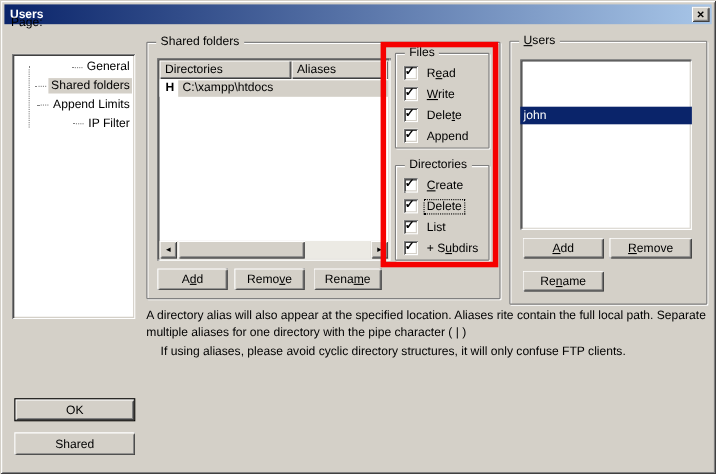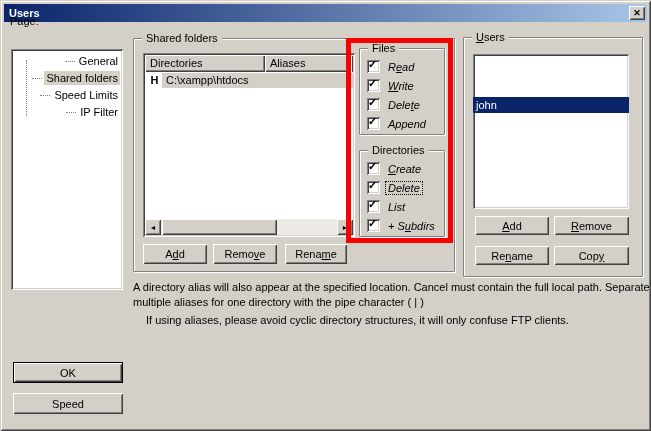--- a/index.html
+++ b/index.html
@@ -77,21 +77,21 @@
                 inset 2px 2px 0 #d4d0c8, inset -2px -2px 0 #808080;
   }
   .cbrow{position:absolute;left:7px;height:15px;display:flex;align-items:center;cursor:default;}
   .checkbox{
     position:relative;width:13px;height:13px;background:#fff;margin-right:6px;flex:0 0 13px;
     box-shadow: inset 1px 1px 0 #808080, inset -1px -1px 0 #ffffff,
                 inset 2px 2px 0 #404040, inset -2px -2px 0 #d4d0c8;
   }
   .check{position:absolute;left:1px;top:-2px;font-size:11px;font-weight:bold;display:none;}
   .checkbox.checked .check{display:block;}
-  .cblabel{white-space:nowrap;padding:0 2px;font-style:italic;}
+  .cblabel{white-space:nowrap;padding:0 2px;}
   .cblabel.focused{outline:1px dotted #000;}
   .red-rect{position:absolute;left:346px;top:38px;width:107px;height:205px;border:5px solid #f60000;z-index:50;pointer-events:none;}
   .users-list{position:absolute;left:9px;top:16px;width:156px;height:155px;}
   .ulist-item{height:16px;line-height:16px;padding-left:3px;cursor:default;}
   .ulist-item.selected{background:#0a246a;color:#fff;margin-top:43px;}
   .help{position:absolute;left:133px;width:517px;line-height:15px;}
   u{text-decoration:underline;}
 </style>
 </head>
 <body>
@@ -112,21 +112,21 @@
     <div class="tree-item" style="top:4px;">
       <span class="tree-stub"></span>
       <span class="tree-text">General</span>
     </div>
     <div class="tree-item" style="top:21px;">
       <span class="tree-stub"></span>
       <span class="tree-text selected">Shared folders</span>
     </div>
     <div class="tree-item" style="top:38px;">
       <span class="tree-stub"></span>
-      <span class="tree-text">Speed Limits</span>
+      <span class="tree-text">Append Limits</span>
     </div>
     <div class="tree-item" style="top:55px;">
       <span class="tree-stub"></span>
       <span class="tree-text">IP Filter</span>
     </div>
   </div>
 
   <div class="group" style="left:133px;top:38px;width:322px;height:234px;">
     <span class="group-label">Shared folders</span>
   </div>
@@ -227,28 +227,25 @@
     </div>
     <div class="btn" style="left:11px;top:178px;width:74px;height:19px;">
       <span><u>A</u>dd</span>
     </div>
     <div class="btn" style="left:90px;top:178px;width:75px;height:19px;">
       <span><u>R</u>emove</span>
     </div>
     <div class="btn" style="left:11px;top:208px;width:74px;height:19px;">
       <span>Re<u>n</u>ame</span>
     </div>
-    <div class="btn" style="left:90px;top:208px;width:75px;height:19px;">
-      <span>Cop<u>y</u></span>
-    </div>
-  </div>
-
-  <div class="help" style="top:280px;">A directory alias will also appear at the specified location. Cancel must contain the full local path. Separate multiple aliases for one directory with the pipe character ( | )</div>
+  </div>
+
+  <div class="help" style="top:280px;">A directory alias will also appear at the specified location. Aliases rite contain the full local path. Separate multiple aliases for one directory with the pipe character ( | )</div>
   <div class="help" style="top:313px;margin-left:13px;">If using aliases, please avoid cyclic directory structures, it will only confuse FTP clients.</div>
 
   <div class="btn default" style="left:13px;top:362px;width:110px;height:21px;">
     <span>OK</span>
   </div>
   <div class="btn" style="left:13px;top:393px;width:110px;height:21px;">
-    <span>Speed</span>
+    <span>Shared</span>
   </div>
 
 </div>
 
 </body></html>

